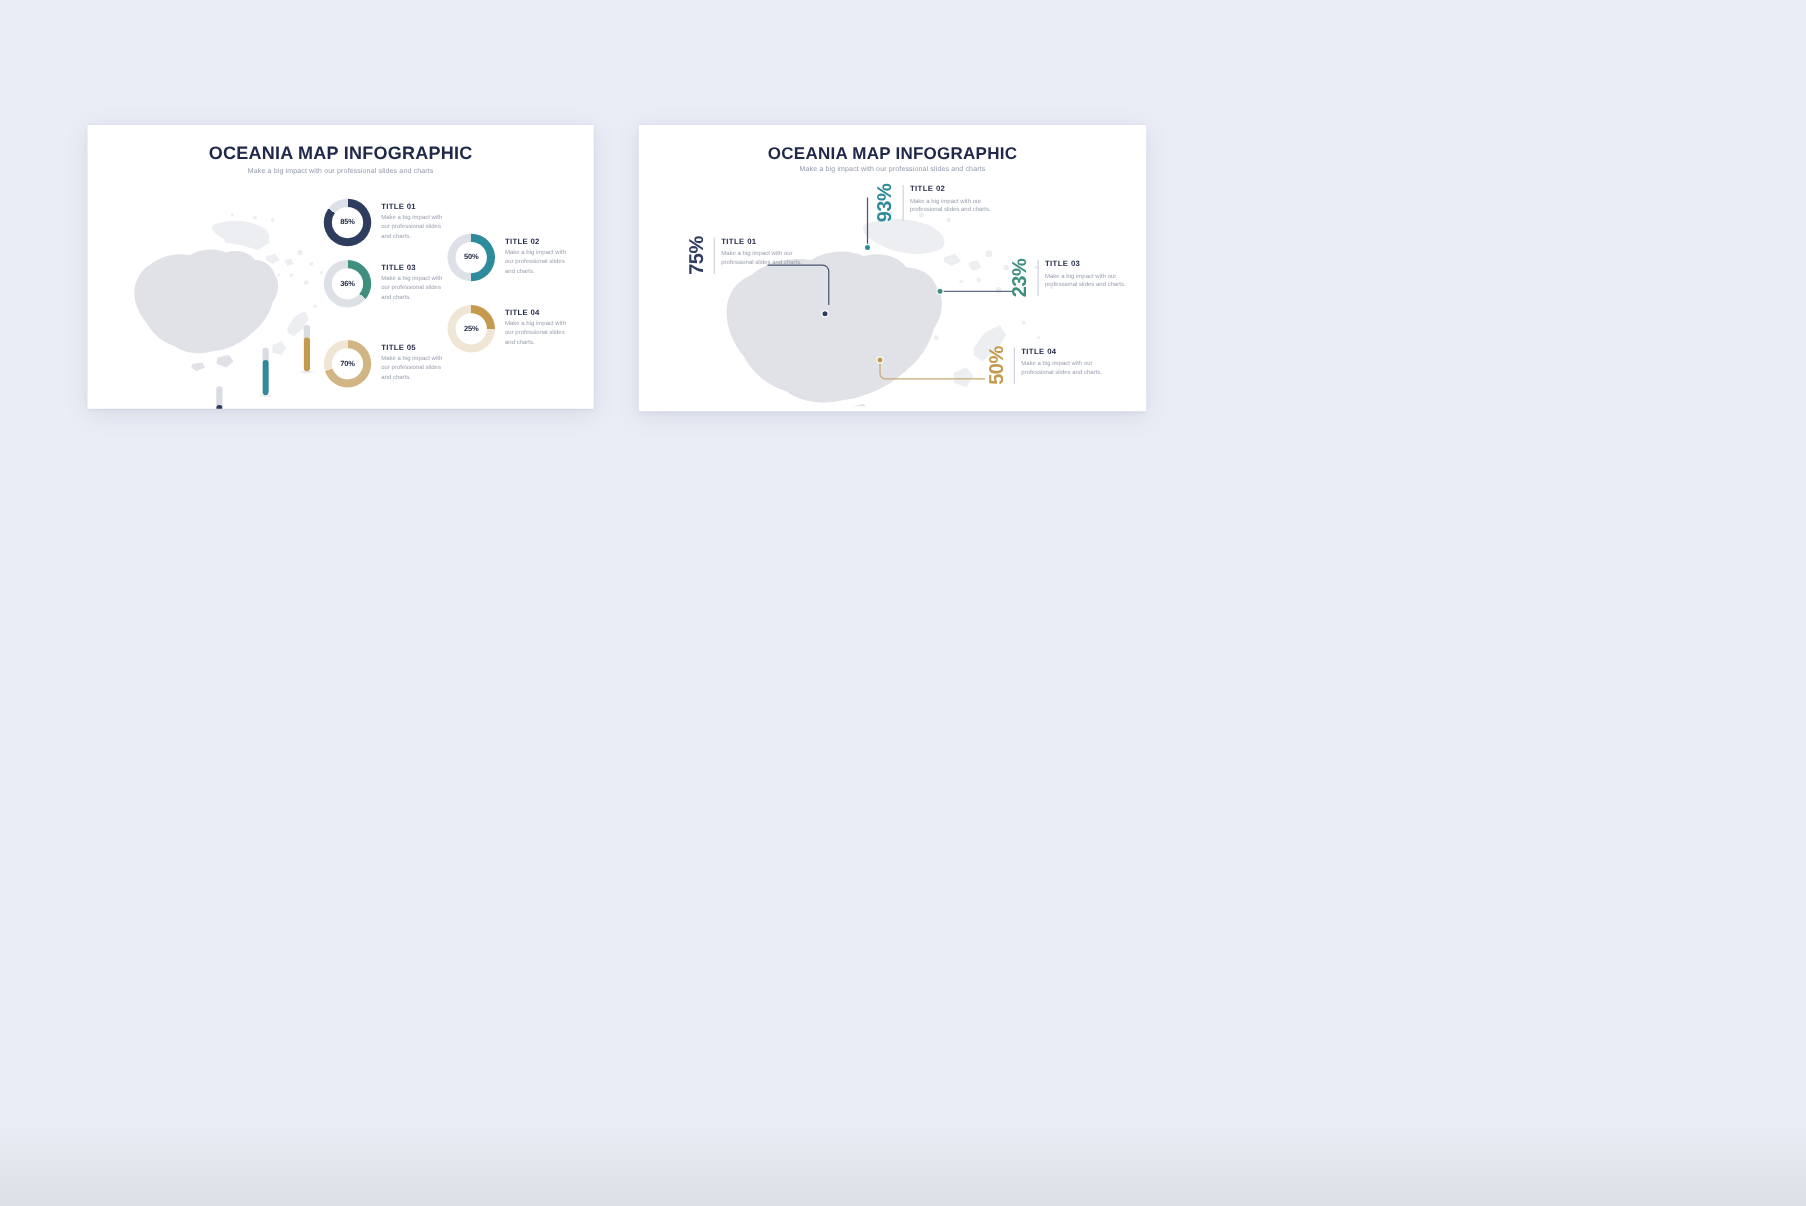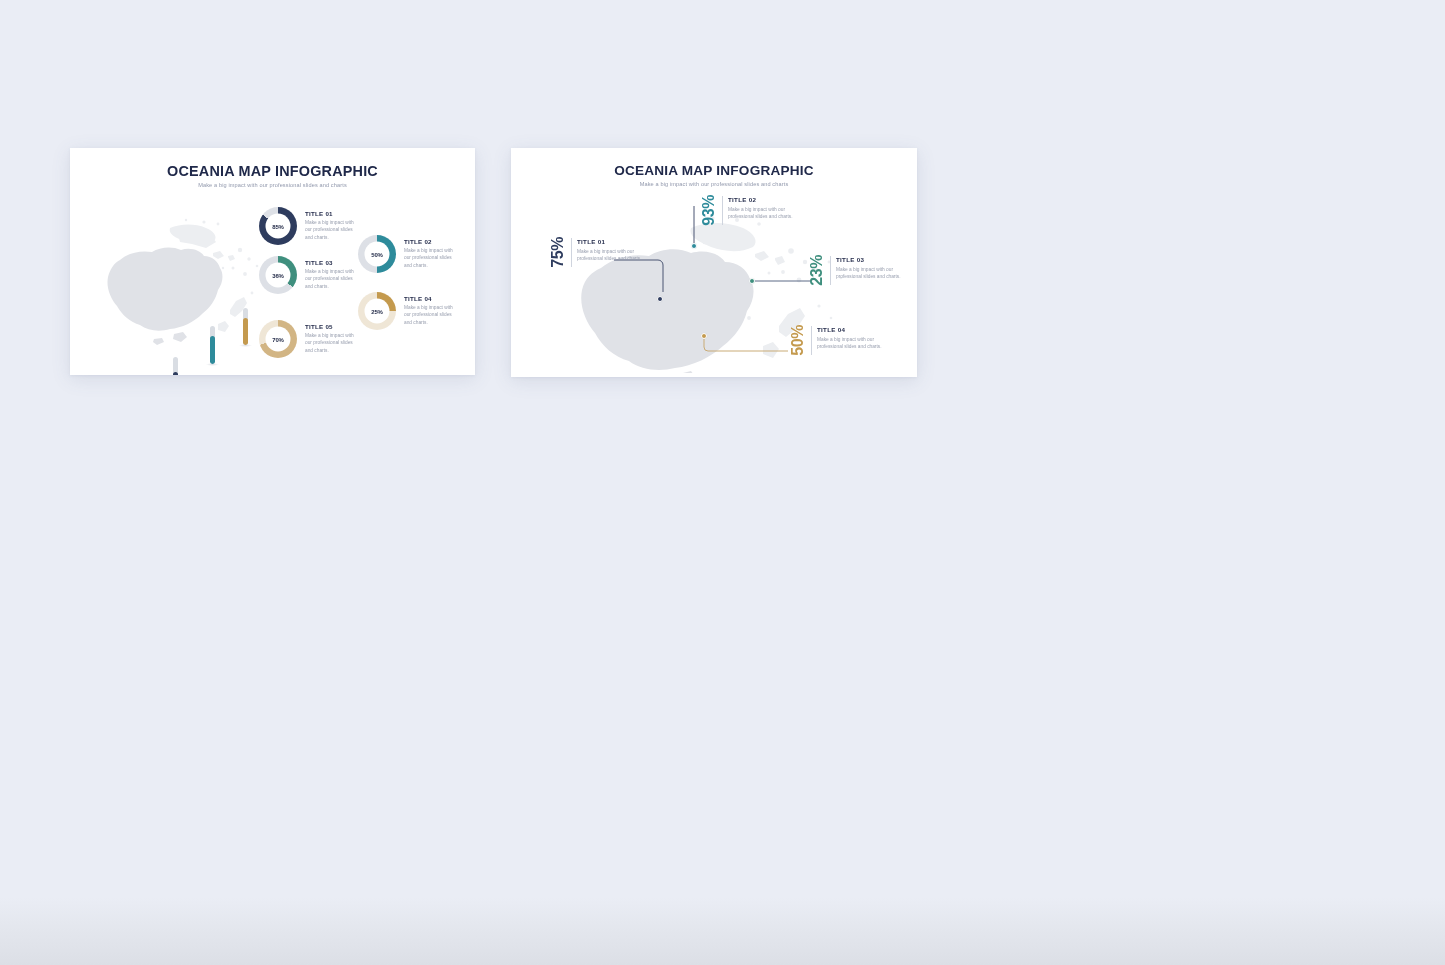--- a/index.html
+++ b/index.html
@@ -18,21 +18,20 @@
     inset: 0;
     background: linear-gradient(180deg, #eaedf5 0%, #eaedf5 93%, #e4e7ee 96%, #dcdfe6 100%);
   }
 
   
   .slide {
     position: absolute;
     background: #ffffff;
     box-shadow: 0 4px 18px rgba(80, 95, 130, 0.13), 0 1px 3px rgba(80,95,130,0.08);
     overflow: hidden;
-    margin-top: 48px;
   }
   #slide-1 { left: 70px;  top: 100px; width: 405px; height: 227px; }
   #slide-2 { left: 511px; top: 100px; width: 406px; height: 229px; }
 
   .slide-header { text-align: center; padding-top: 15px; }
   .slide-title {
     font-size: 14.4px;
     font-weight: 700;
     letter-spacing: 0.2px;
     color: #20294a;

